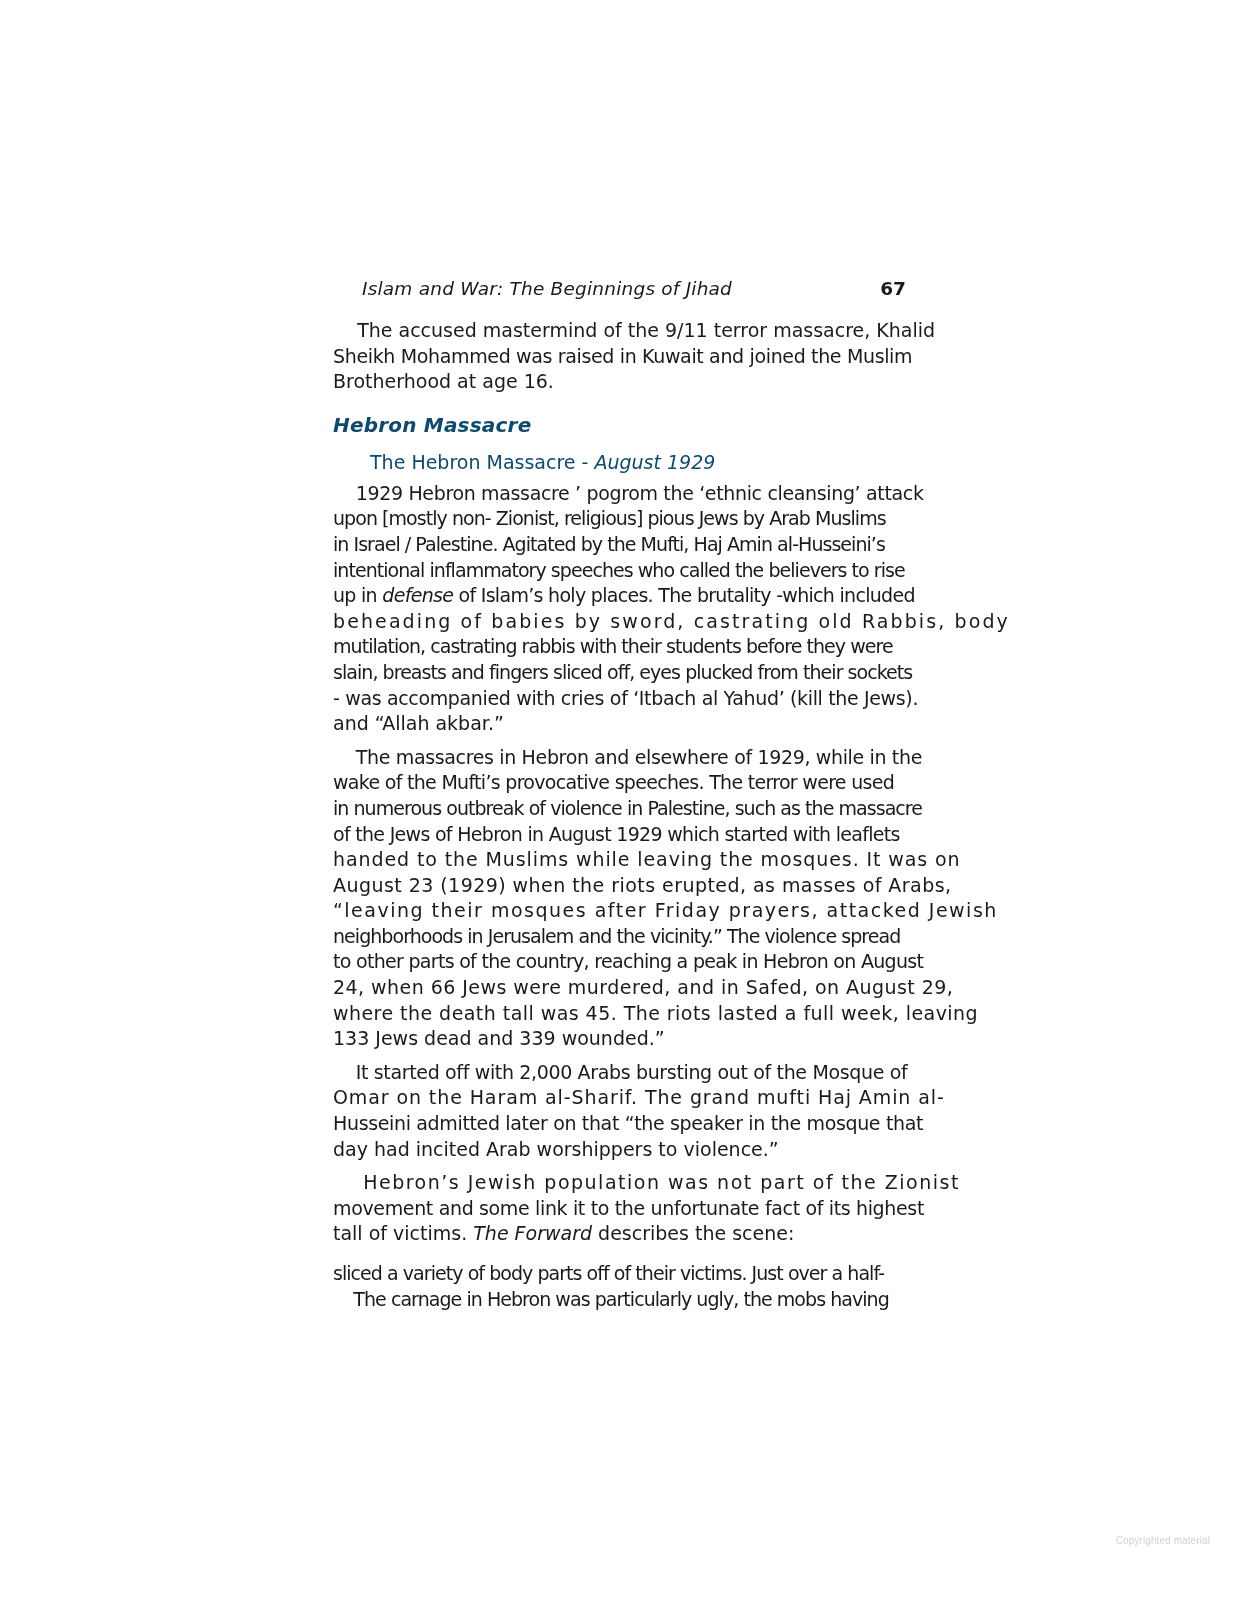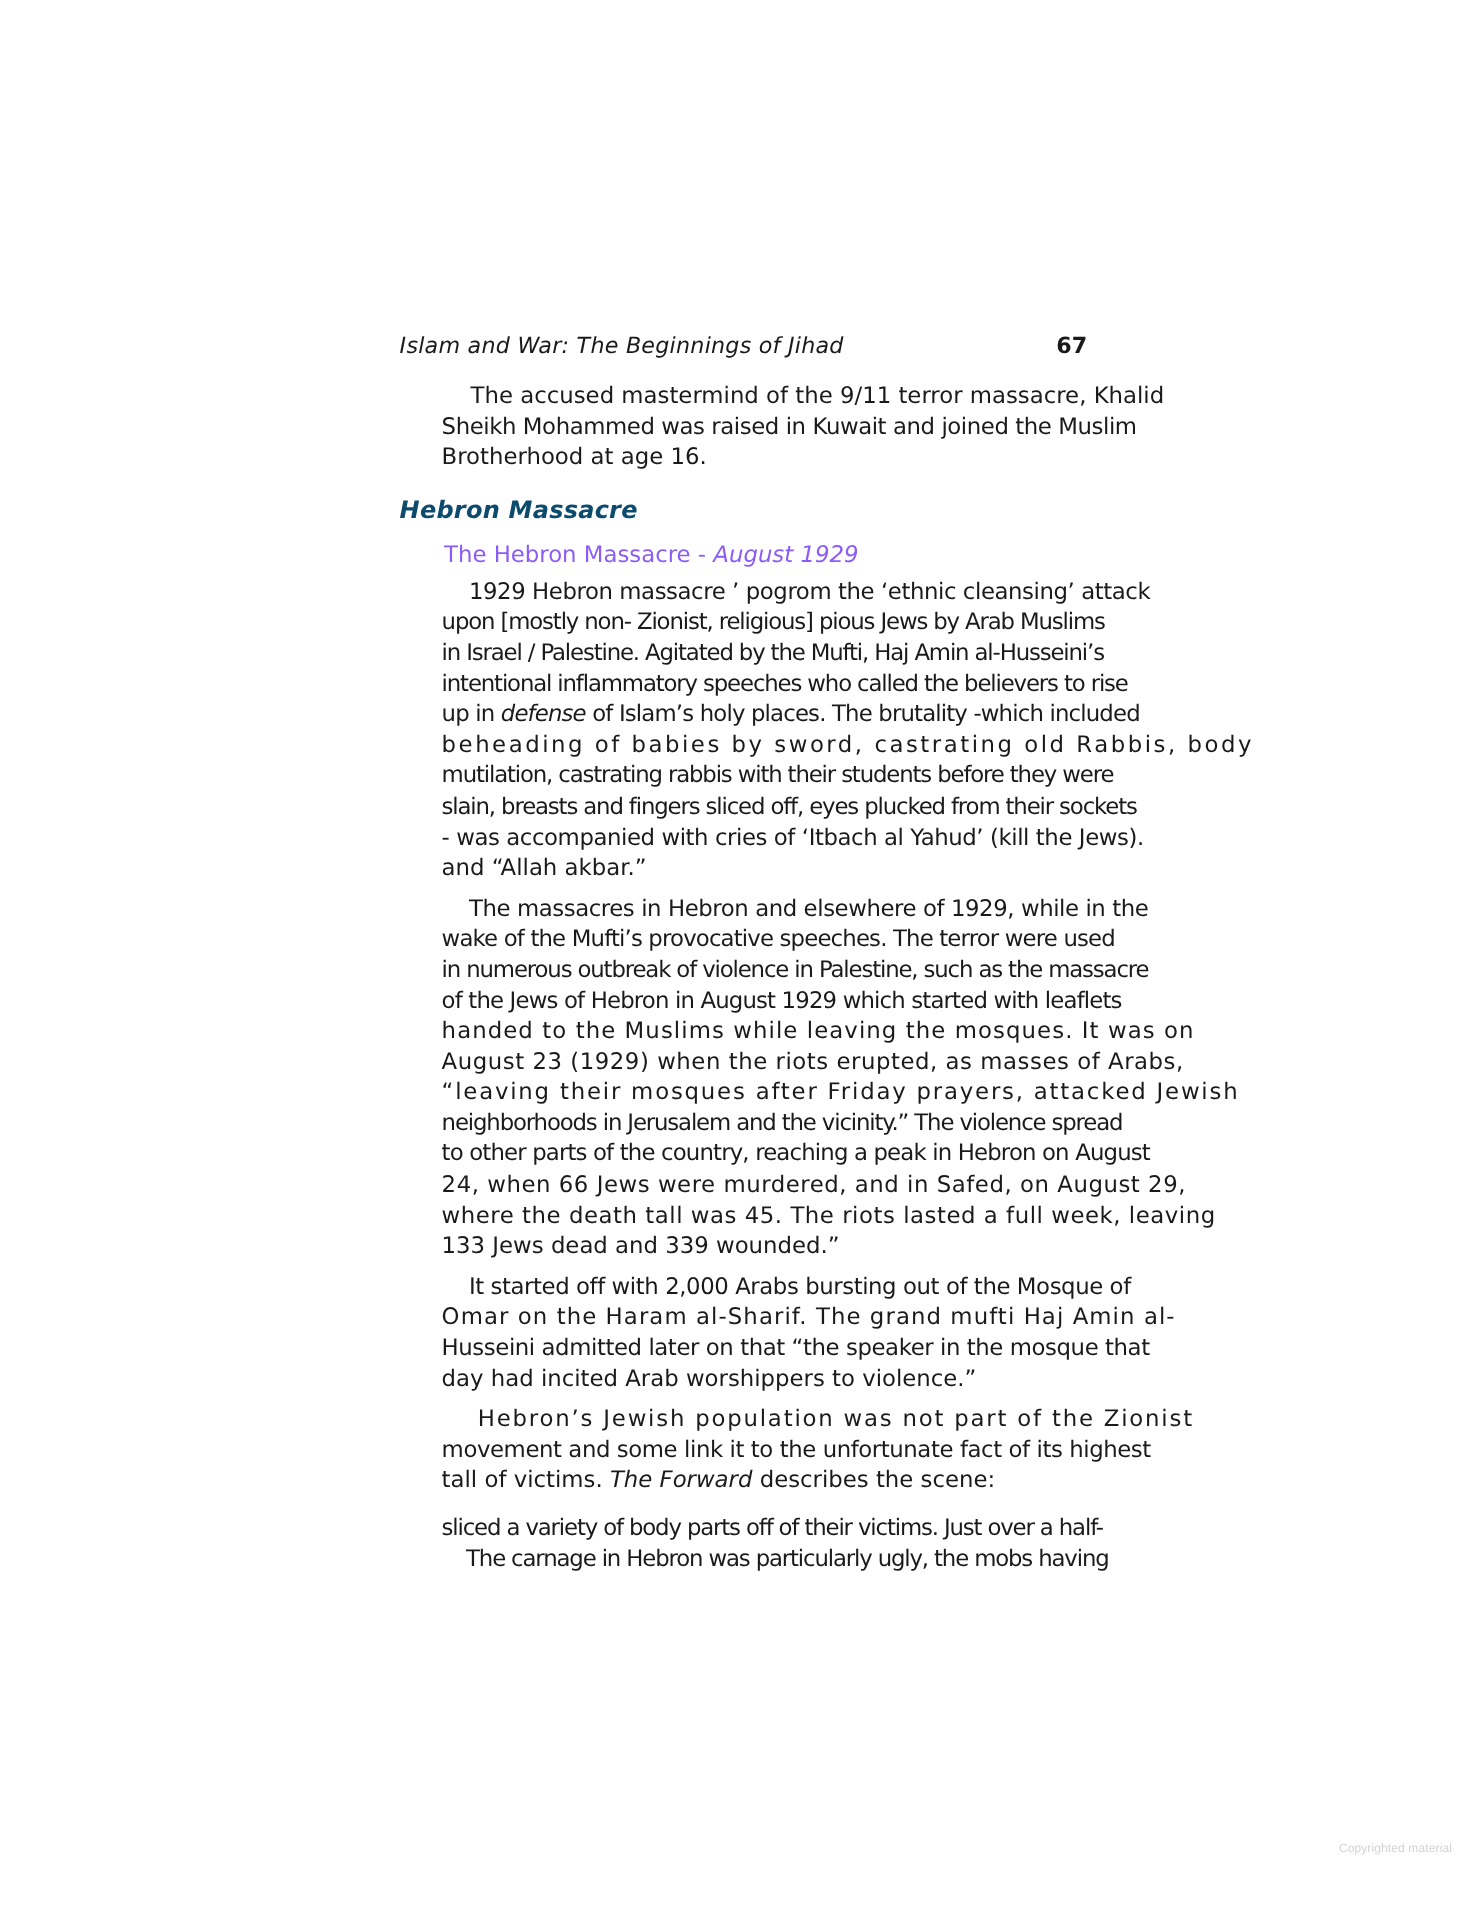--- a/index.html
+++ b/index.html
@@ -30,20 +30,21 @@
     width: 573px;
     display: flex;
     justify-content: space-between;
     align-items: baseline;
   }
   .running-head .title {
     font-style: italic;
     font-size: 18.5px;
     letter-spacing: 0.2px;
     color: #1a1a1a;
+    margin-left: 29px;
   }
   .running-head .folio {
     font-size: 18.5px;
     font-weight: 600;
     color: #1a1a1a;
     text-align: right;
   }
 
   
   .column {
@@ -57,21 +58,20 @@
     margin: 0 0 8px 0;
   }
 
   
   .line {
     display: block;
     white-space: pre;
     font-size: 19px;
     line-height: 25.6px;
     color: #1a1a1a;
-    margin-left: 35px;
   }
 
   
   .t-n   { letter-spacing: 0px; }
   .t-c1  { letter-spacing: -0.35px; }
   .t-c2  { letter-spacing: -0.7px; }
   .t-c3  { letter-spacing: -0.95px; }
   .t-w1  { letter-spacing: 0.45px; }
   .t-w2  { letter-spacing: 0.9px; }
   .t-w3  { letter-spacing: 1.5px; }
@@ -84,21 +84,21 @@
     line-height: 28px;
     margin: 16px 0 10px 0;
     color: #0c4a6e;
     letter-spacing: 0.2px;
   }
   .sub-head {
     font-size: 19px;
     line-height: 26px;
     margin: 0 0 6px 0;
     padding-left: 37px;
-    color: #8b5cf6;
+    color: #0c4a6e;
   }
   .sub-head i { font-style: italic; }
 
   .block-quote { margin-top: 14px; }
 
   i { font-style: italic; }
 
   
   .watermark {
     position: absolute;

